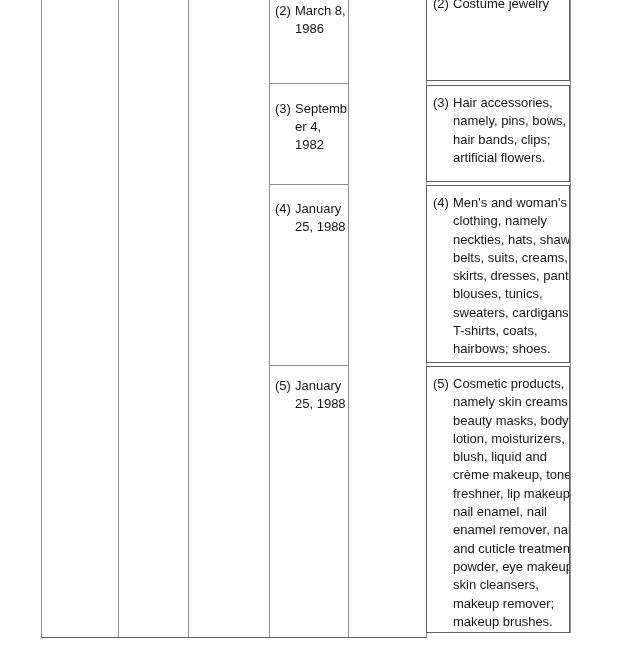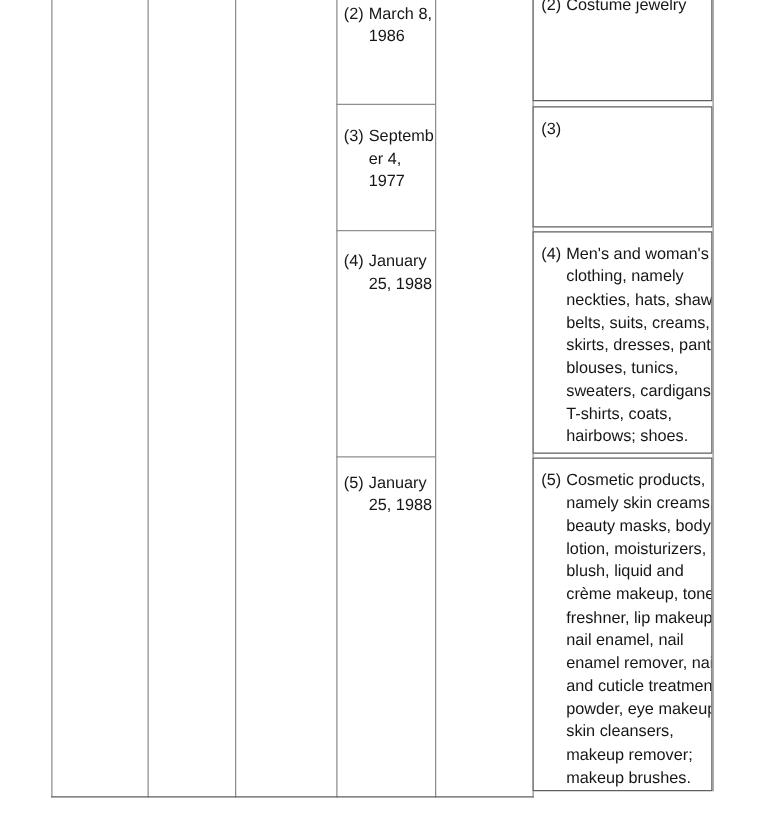--- a/index.html
+++ b/index.html
@@ -91,39 +91,43 @@
 
   <div class="date-cell" style="top:2px;">
     <span class="num">(2)</span>
     <span class="txt">March 8,
 1986</span>
   </div>
   <div class="date-cell" style="top:100px;">
     <span class="num">(3)</span>
     <span class="txt">Septemb
 er 4,
-1977</span>
+1982</span>
   </div>
   <div class="date-cell" style="top:200px;">
     <span class="num">(4)</span>
     <span class="txt">January
 25, 1988</span>
   </div>
   <div class="date-cell" style="top:377px;">
     <span class="num">(5)</span>
     <span class="txt">January
 25, 1988</span>
   </div>
 
   <div class="goods-box" style="top:-14px; height:95px;">
     <span class="num">(2)</span>
     <span class="txt">Costume jewelry</span>
   </div>
   <div class="goods-box" style="top:85px; height:97px;">
     <span class="num">(3)</span>
+    <span class="txt">Hair accessories,
+namely, pins, bows,
+hair bands, clips;
+artificial flowers.</span>
   </div>
   <div class="goods-box" style="top:185px; height:178px;">
     <span class="num">(4)</span>
     <span class="txt">Men's and woman's
 clothing, namely
 neckties, hats, shawls,
 belts, suits, creams,
 skirts, dresses, pants,
 blouses, tunics,
 sweaters, cardigans,

